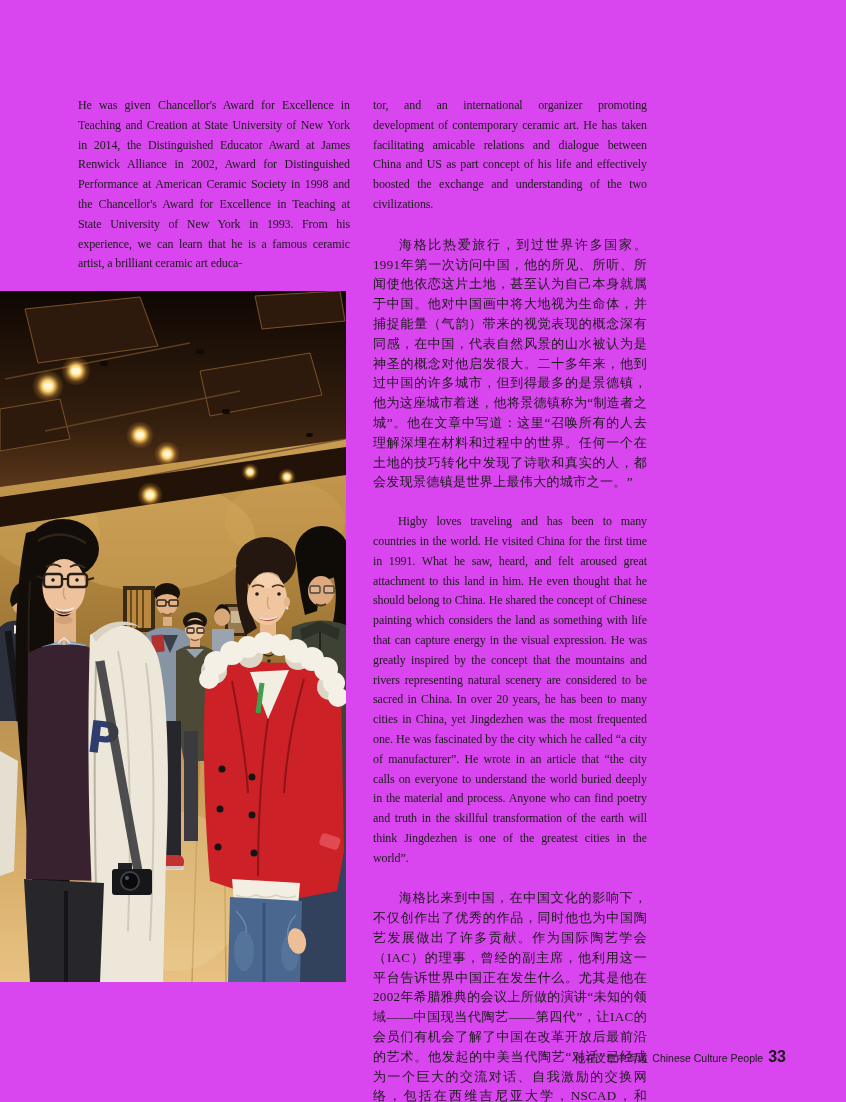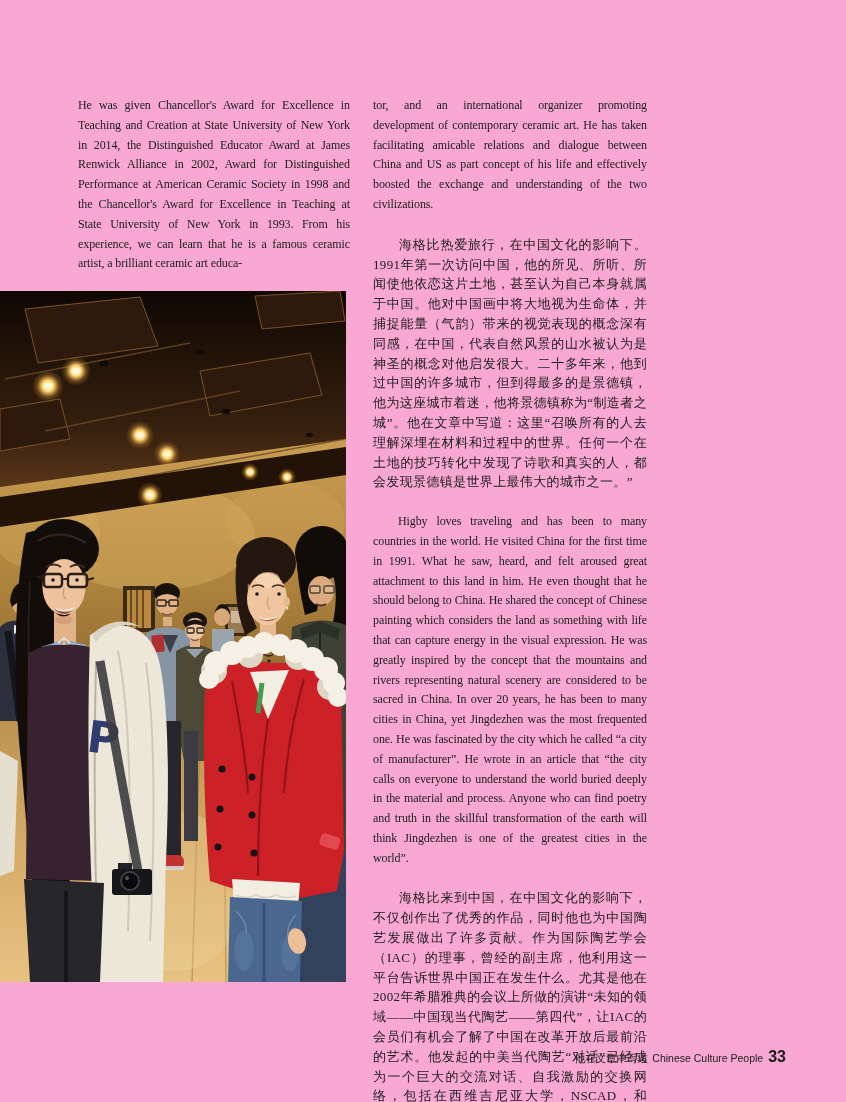--- a/index.html
+++ b/index.html
@@ -1,16 +1,16 @@
 <!DOCTYPE html>
 <html><head>
 <meta charset="utf-8">
 <style>
   html,body{margin:0;padding:0;background:#ffffff;}
-  .page{position:relative;width:846px;height:1102px;background:#f9a8d4;overflow:hidden;
+  .page{position:relative;width:846px;height:1102px;background:#d946ef;overflow:hidden;
         font-family:"Liberation Serif",serif;color:#1b1b1b;}
   .col{position:absolute;text-align:justify;}
   .col-left{left:78px;top:96px;width:272px;}
   .col-right{left:373px;top:96px;width:274px;}
   p.para{margin:0;font-size:12px;line-height:19.8px;letter-spacing:-0.1px;}
   p.para + p.para{margin-top:20px;}
   p.zh{font-size:13px;letter-spacing:0.35px;line-height:19.8px;text-indent:2em;}
   p.indent-en{text-indent:25px;}
   .photo-wrap{position:absolute;left:0;top:291px;width:346px;height:691px;}
   .photo-wrap svg{display:block;}
@@ -297,21 +297,21 @@
         <path d="M236,620 Q248,632 246,642 M296,624 Q286,634 288,646" stroke="#6c88ab" stroke-width="1.5" fill="none"></path>
         <ellipse cx="244" cy="660" rx="10" ry="20" fill="#5d7da2" opacity="0.55"></ellipse>
         <ellipse cx="290" cy="662" rx="9" ry="18" fill="#5d7da2" opacity="0.55"></ellipse>
         <ellipse cx="297" cy="650" rx="9" ry="13" fill="#eebf96" transform="rotate(-12 297 650)"></ellipse>
       </g>
     </svg>
   </div>
 
   <div class="col col-right">
     <p class="para">tor, and an international organizer promoting development of contemporary ceramic art. He has taken facilitating amicable relations and dialogue between China and US as part concept of his life and effectively boosted the exchange and understanding of the two civilizations.</p>
-    <p class="para zh">海格比热爱旅行，在中国文化的影响下。1991年第一次访问中国，他的所见、所听、所闻使他依恋这片土地，甚至认为自己本身就属于中国。他对中国画中将大地视为生命体，并捕捉能量（气韵）带来的视觉表现的概念深有同感，在中国，代表自然风景的山水被认为是神圣的概念对他启发很大。二十多年来，他到过中国的许多城市，但到得最多的是景德镇，他为这座城市着迷，他将景德镇称为“制造者之城”。他在文章中写道：这里“召唤所有的人去理解深埋在材料和过程中的世界。任何一个在土地的技巧转化中发现了诗歌和真实的人，都会发现景德镇是世界上最伟大的城市之一。”</p>
+    <p class="para zh">海格比热爱旅行，到过世界许多国家。1991年第一次访问中国，他的所见、所听、所闻使他依恋这片土地，甚至认为自己本身就属于中国。他对中国画中将大地视为生命体，并捕捉能量（气韵）带来的视觉表现的概念深有同感，在中国，代表自然风景的山水被认为是神圣的概念对他启发很大。二十多年来，他到过中国的许多城市，但到得最多的是景德镇，他为这座城市着迷，他将景德镇称为“制造者之城”。他在文章中写道：这里“召唤所有的人去理解深埋在材料和过程中的世界。任何一个在土地的技巧转化中发现了诗歌和真实的人，都会发现景德镇是世界上最伟大的城市之一。”</p>
     <p class="para indent-en">Higby loves traveling and has been to many countries in the world. He visited China for the first time in 1991. What he saw, heard, and felt aroused great attachment to this land in him. He even thought that he should belong to China. He shared the concept of Chinese painting which considers the land as something with life that can capture energy in the visual expression. He was greatly inspired by the concept that the mountains and rivers representing natural scenery are considered to be sacred in China. In over 20 years, he has been to many cities in China, yet Jingdezhen was the most frequented one. He was fascinated by the city which he called “a city of manufacturer”. He wrote in an article that “the city calls on everyone to understand the world buried deeply in the material and process. Anyone who can find poetry and truth in the skillful transformation of the earth will think Jingdezhen is one of the greatest cities in the world”.</p>
     <p class="para zh">海格比来到中国，在中国文化的影响下，不仅创作出了优秀的作品，同时他也为中国陶艺发展做出了许多贡献。作为国际陶艺学会（IAC）的理事，曾经的副主席，他利用这一平台告诉世界中国正在发生什么。尤其是他在2002年希腊雅典的会议上所做的演讲“未知的领域——中国现当代陶艺——第四代”，让IAC的会员们有机会了解了中国在改革开放后最前沿的艺术。他发起的中美当代陶艺“对话”已经成为一个巨大的交流对话、自我激励的交换网络，包括在西维吉尼亚大学，NSCAD，和SUNY可</p>
   </div>
 
   <div class="footer">
     <span>他在文章中写道</span><span class="fen">Chinese Culture People</span><span class="pagenum">33</span>
   </div>
 
 </div>
 

